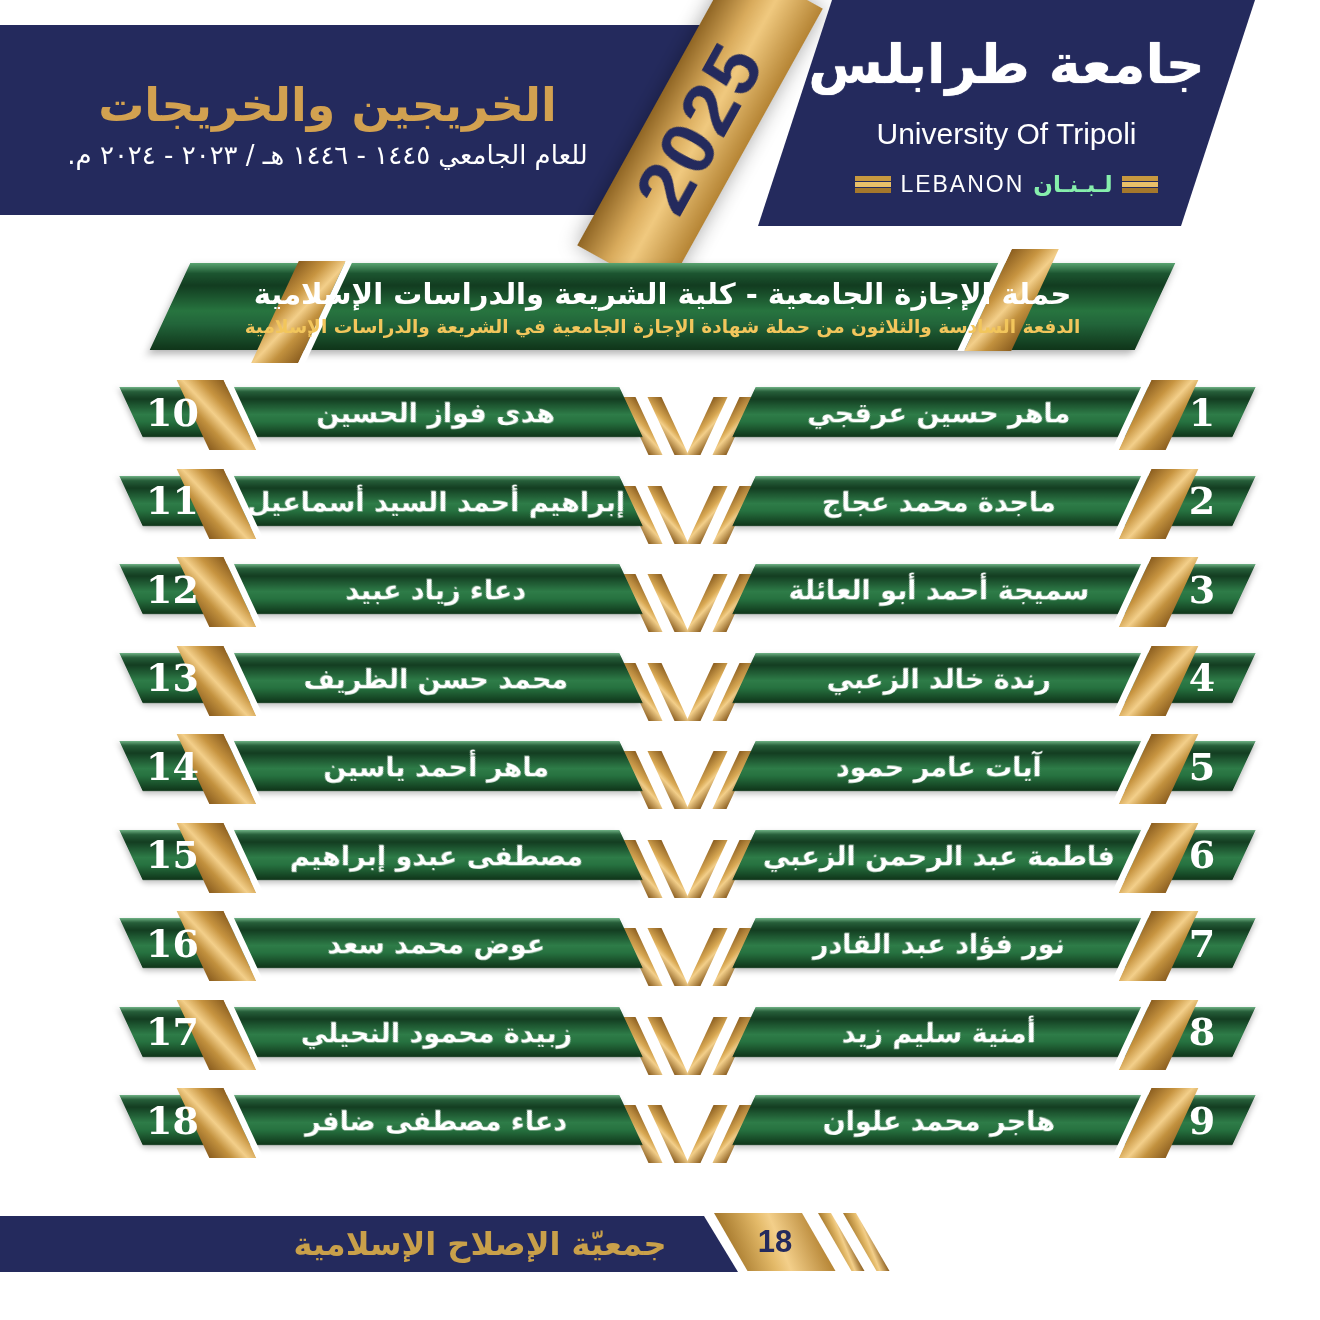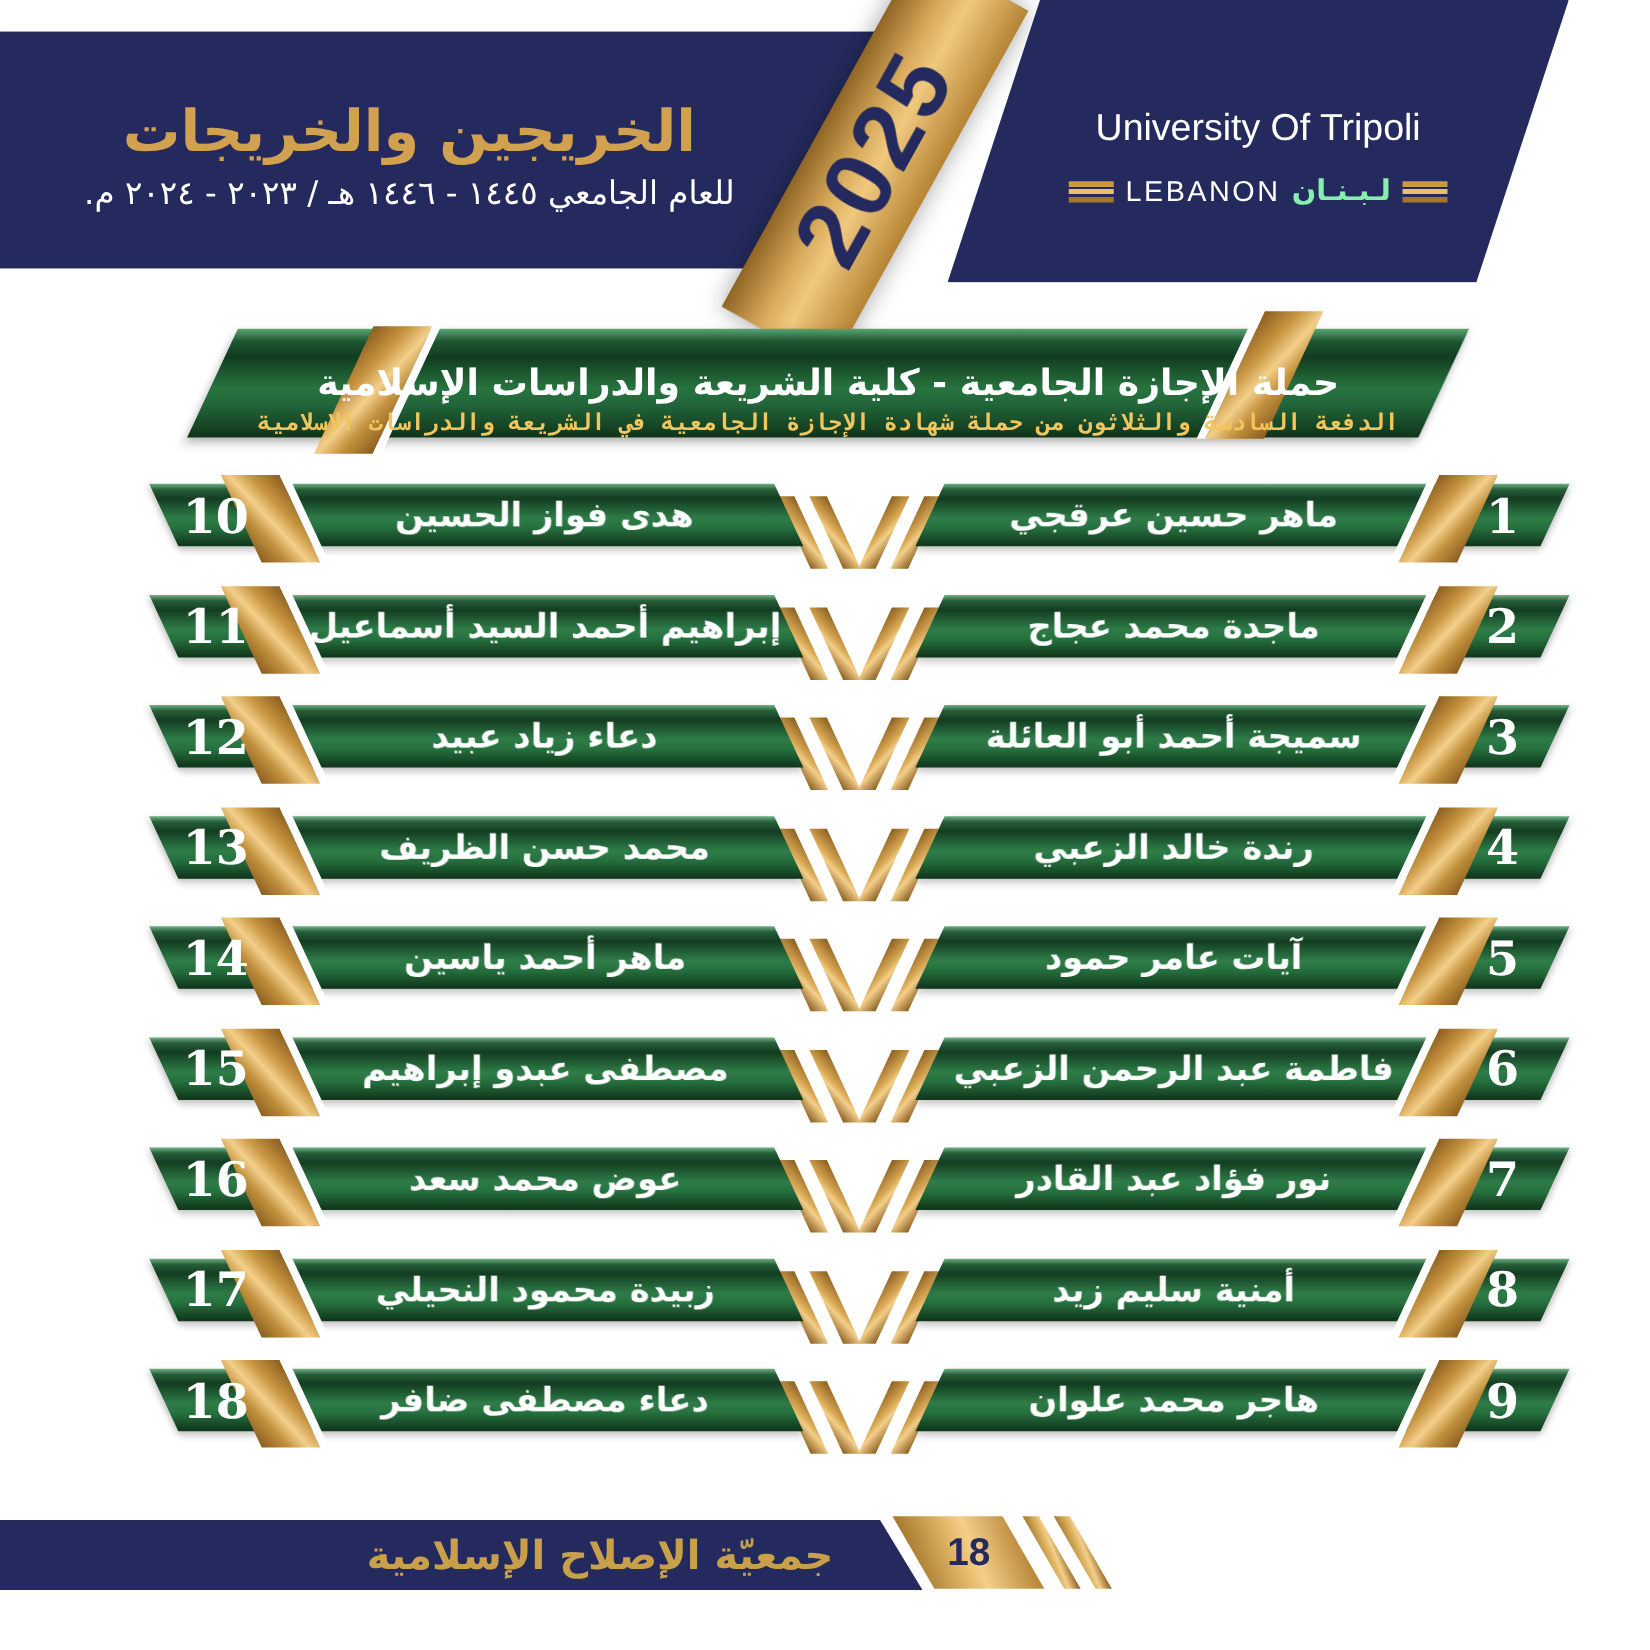--- a/index.html
+++ b/index.html
@@ -75,24 +75,24 @@
     filter:drop-shadow(0 4px 4px rgba(0,0,0,.3));
   }
   .banner .stripe{
     position:absolute; width:54px; transform:skewX(-25deg);
     background:linear-gradient(115deg,#8a5d1f 0%,#c79440 30%,#f3cf8a 52%,#c2913e 72%,#8a5d1f 100%);
   }
   .banner .stripe.l{ left:105px; top:-2px; height:102px; border-right:7px solid #fff; }
   .banner .stripe.r{ right:120px; top:-14px; height:102px; border-left:7px solid #fff; }
   .banner .txt{
     position:absolute; inset:0; display:flex; flex-direction:column;
-    align-items:center; justify-content:flex-end; text-align:center; z-index:2;
+    align-items:center; justify-content:center; text-align:center; z-index:2;
   }
   .banner-title{ color:#ffffff; font-size:29px; font-weight:bold; }
-  .banner-sub{ color:var(--sub-gold); font-size:18.5px; font-weight:bold; margin-top:5px;font-family:Liberation Mono, monospace; }
+  .banner-sub{ color:var(--sub-gold); font-size:18.5px; font-weight:bold; margin-top:5px; }
 
   
   .bar{ position:absolute; width:560px; height:50px; }
   .bar.right{ left:700px; }
   .bar.left{ left:115px; transform:scaleX(-1); }
 
   .bar .green{
     position:absolute; left:44px; top:0; width:500px; height:50px;
     transform:skewX(-25deg);
     background:linear-gradient(180deg,#6fb285 0%,#275f3a 9%,#133d21 24%,#2e7c48 55%,#26713f 70%,#0f3419 100%);
@@ -166,20 +166,21 @@
   <div class="hdr-left">
     <div class="hdr-title" dir="rtl">الخريجين والخريجات</div>
     <div class="hdr-sub" dir="rtl">للعام الجامعي ١٤٤٥ - ١٤٤٦ هـ / ٢٠٢٣ - ٢٠٢٤ م.</div>
   </div>
 
   <div class="ribbon">
     <span class="yr">2025</span>
   </div>
 
   <div class="logo-block">
+    <div class="logo-callig" dir="rtl">جامعة طرابلس</div>
     <div class="logo-en">University Of Tripoli</div>
     <div class="lb-row">
       <span class="flag-icon"></span>
       <span class="lb-en">LEBANON</span>
       <span class="lb-ar" dir="rtl">لـبـنـان</span>
       <span class="flag-icon"></span>
     </div>
   </div>
 
   <div class="banner">

